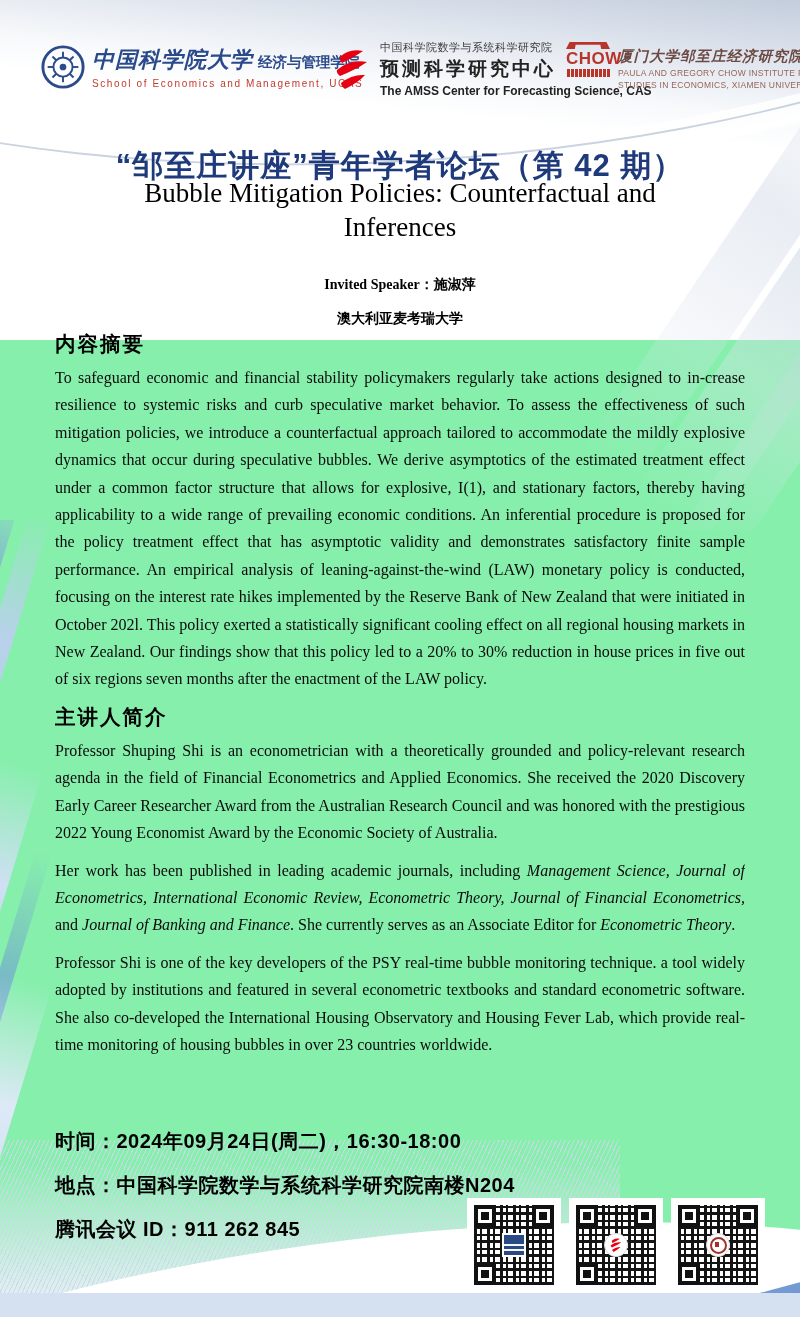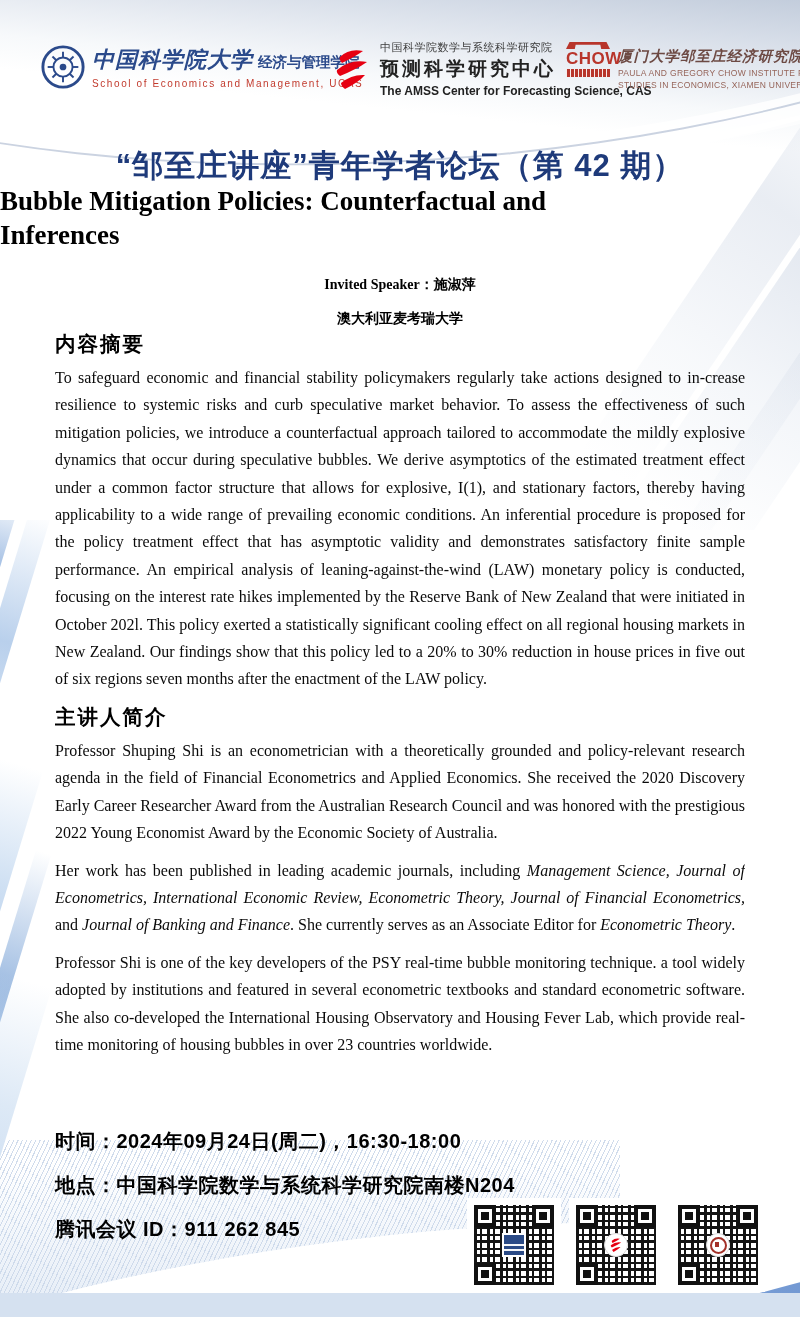--- a/index.html
+++ b/index.html
@@ -1,18 +1,18 @@
 <!DOCTYPE html>
 <html><head>
 <meta charset="utf-8">
 <style>
   html,body{margin:0;padding:0;background:#888;}
   .poster{
     position:relative; width:800px; height:1317px; margin:0 auto;
-    background:#ffffff; overflow:hidden;
+    background:#86efac; overflow:hidden;
     font-family:"Liberation Serif","DejaVu Serif",serif; color:#111;
   }
   
   .bg-top{
     position:absolute; left:0; top:0; width:800px; height:340px; z-index:0;
     background:linear-gradient(186deg,#c3cddc 0%,#d6dde8 10%,#e9edf3 20%,#f7f9fb 28%,#ffffff 36%);
   }
   .arc{position:absolute; border-radius:50%; z-index:0;}
   .arc1{left:-480px; top:-570px; width:1750px; height:720px; border-bottom:30px solid rgba(255,255,255,.8); transform:rotate(-3deg);}
   .arc2{left:-420px; top:-540px; width:1700px; height:700px; border-bottom:10px solid rgba(255,255,255,.6); transform:rotate(-2deg);}
@@ -67,22 +67,22 @@
   .chow-roof{height:7px; background:#b8352b; clip-path:polygon(0 100%,8% 0,92% 0,100% 100%,80% 100%,78% 40%,22% 40%,20% 100%);}
   .chow-word{font-family:"Liberation Sans",sans-serif; font-weight:800; font-size:17px; color:#b8352b; letter-spacing:.5px; line-height:20px;}
   .chow-banner{height:8px; background:#b8352b;
        background-image:repeating-linear-gradient(90deg,rgba(255,255,255,.9) 0 1px,rgba(255,255,255,0) 1px 4px);}
   .chow-text{margin-left:8px;}
   .chow-cn{font-family:"Liberation Serif",serif; font-style:italic; font-weight:700; font-size:14.5px; color:#6d4a44; letter-spacing:1px; white-space:nowrap;}
   .chow-en{font-family:"Liberation Sans",sans-serif; font-size:8.5px; color:#96655a; letter-spacing:.3px; margin-top:2px; white-space:nowrap;}
   
   .forum-title{position:absolute; top:124px; left:0; width:800px; text-align:center; z-index:5;
        font-family:"Liberation Sans",sans-serif; font-weight:800; font-size:31px; color:#1e3a7a; letter-spacing:1px;}
-  .talk-title{position:absolute; top:184px; left:0; width:800px; z-index:5;
-       font-weight:700; font-size:27px; line-height:34px; color:#000;}
+  .talk-title{position:absolute; top:176px; left:0; width:800px; text-align:center; z-index:5;
+       font-weight:400; font-size:27px; line-height:34px; color:#000;}
   .speaker{position:absolute; top:268px; left:0; width:800px; text-align:center; z-index:5;
        font-weight:700; font-size:14px; line-height:34px; color:#000;}
   
   .content{position:absolute; top:324px; left:55px; width:690px; height:792px; overflow:hidden; z-index:5;}
   .sec-h{font-family:"Liberation Sans",sans-serif; font-weight:700; font-size:20.5px; color:#000; margin:6px 0 6px 0; letter-spacing:2px;}
   .content p{margin:4px 0 10px 0; font-size:16px; line-height:27.4px; text-align:justify; color:#0a0a0a;}
   .content p .it{font-style:italic;}
   
   .details{position:absolute; top:1128px; left:55px; z-index:6;
        font-family:"Liberation Sans",sans-serif; font-weight:700; font-size:20px; color:#000; letter-spacing:.5px;}

